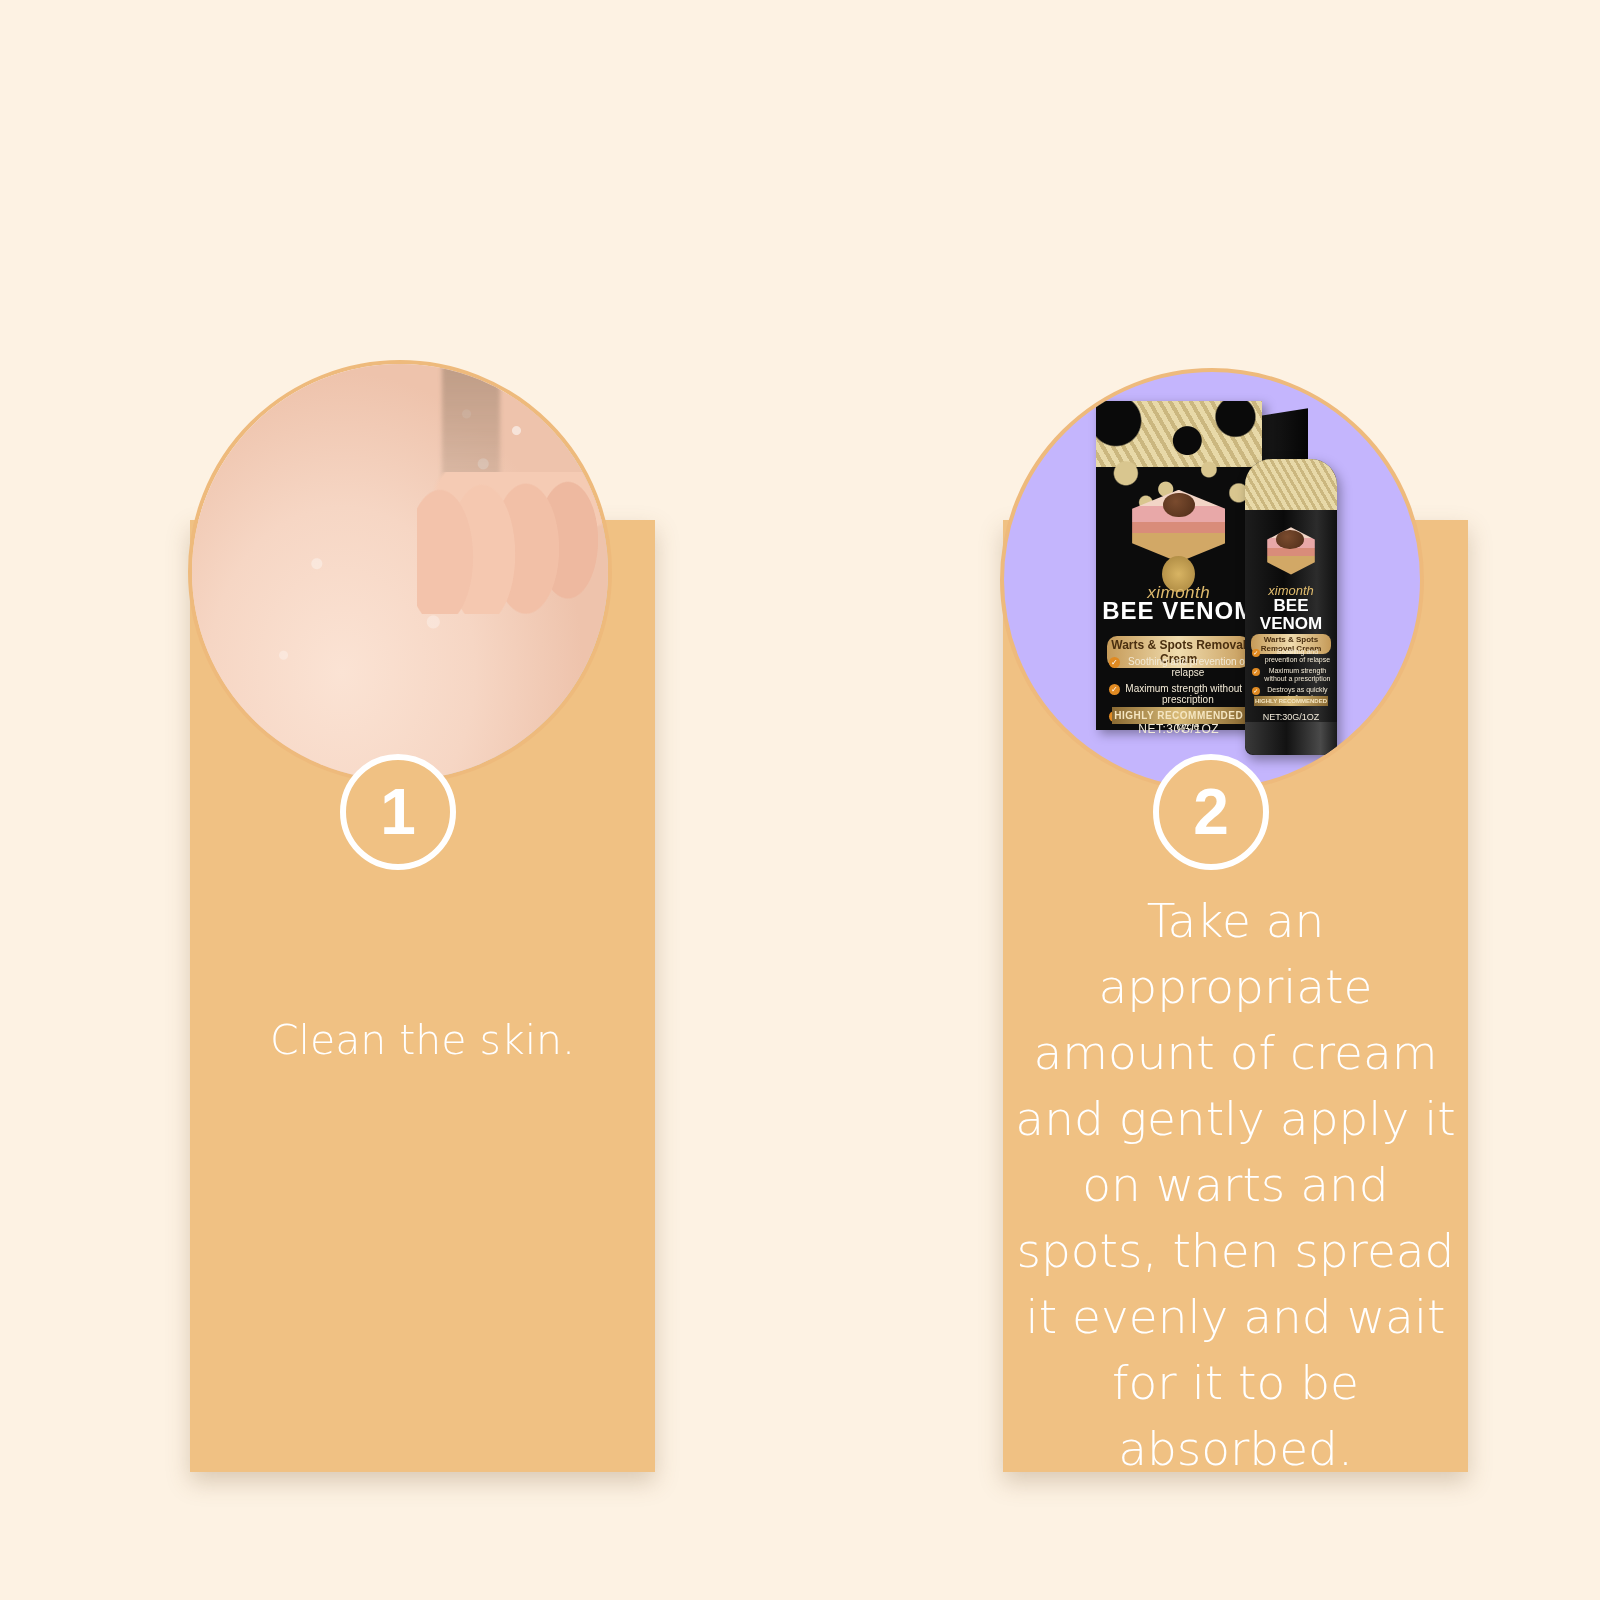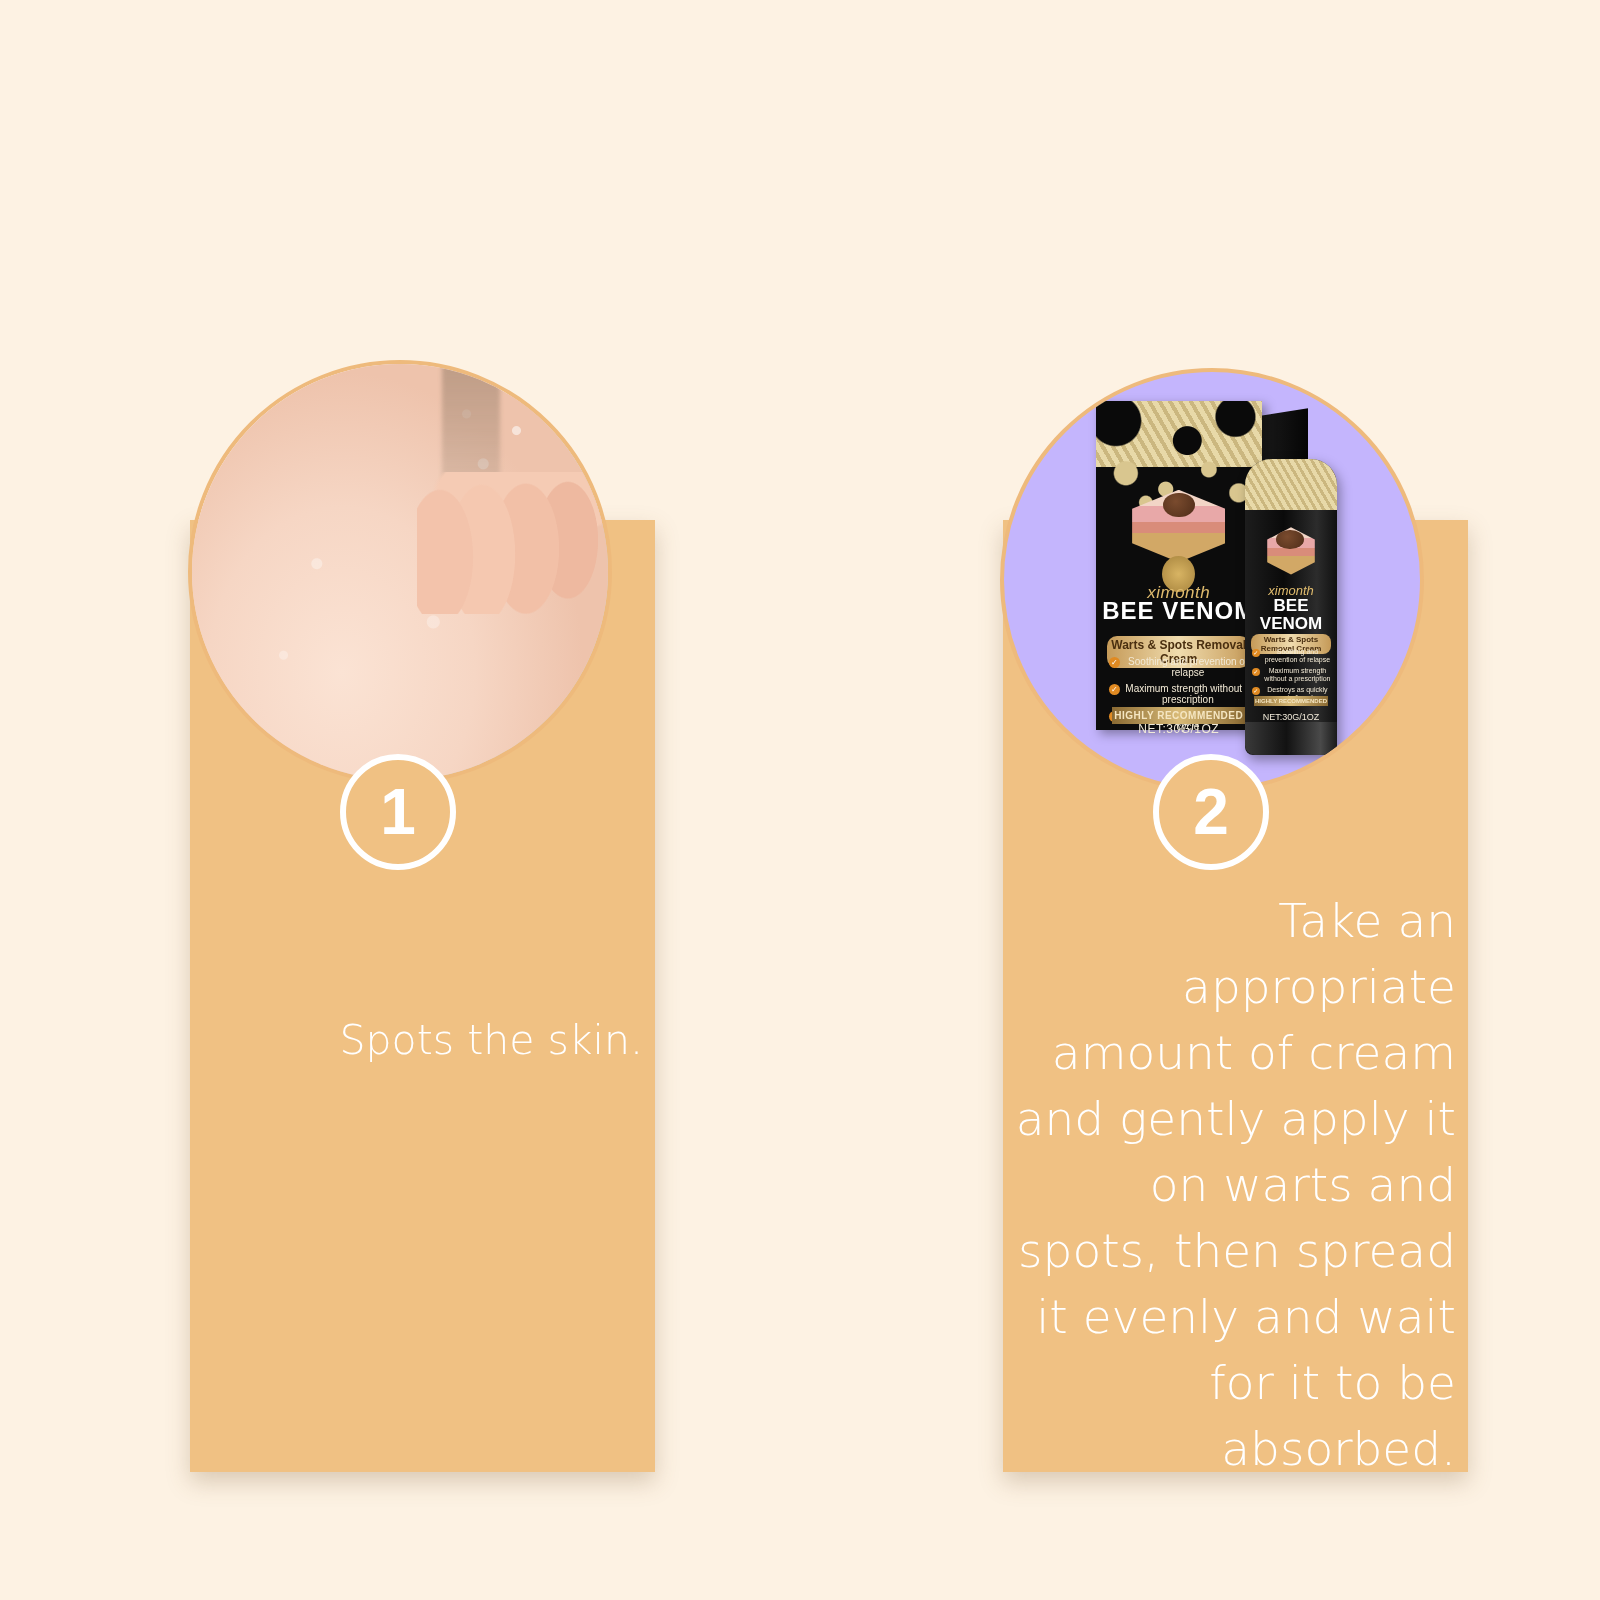--- a/index.html
+++ b/index.html
@@ -62,21 +62,21 @@
     background: #f0c183;
     box-shadow: 0 10px 22px rgba(120, 90, 50, 0.26);
   }
   .card-1 { left: 190px; }
   .card-2 { left: 1003px; }
 
   .card-text {
     position: absolute;
     left: 12px;
     right: 12px;
-    text-align: right;
+    text-align: center;
     color: #ffffff;
     font-weight: 300;
     font-family: "DejaVu Sans", sans-serif;
   }
   .card-text-1 {
     top: 492px;
     font-size: 41px;
     line-height: 56px;
   }
   .card-text-2 {
@@ -430,21 +430,21 @@
   .badge-1 { left: 340px; top: 754px; }
   .badge-2 { left: 1153px; top: 754px; }
 </style>
 </head>
 <body>
 
 <div class="page">
 
 
   <div class="card card-1">
-    <div class="card-text card-text-1">Spots the skin.</div>
+    <div class="card-text card-text-1">Clean the skin.</div>
   </div>
 
   <div class="circle-media circle-1">
     <div class="shower-photo">
       <div class="shower-stream"></div>
       <div class="shower-hand"></div>
     </div>
   </div>
 
   <div class="num-badge badge-1">1</div>

